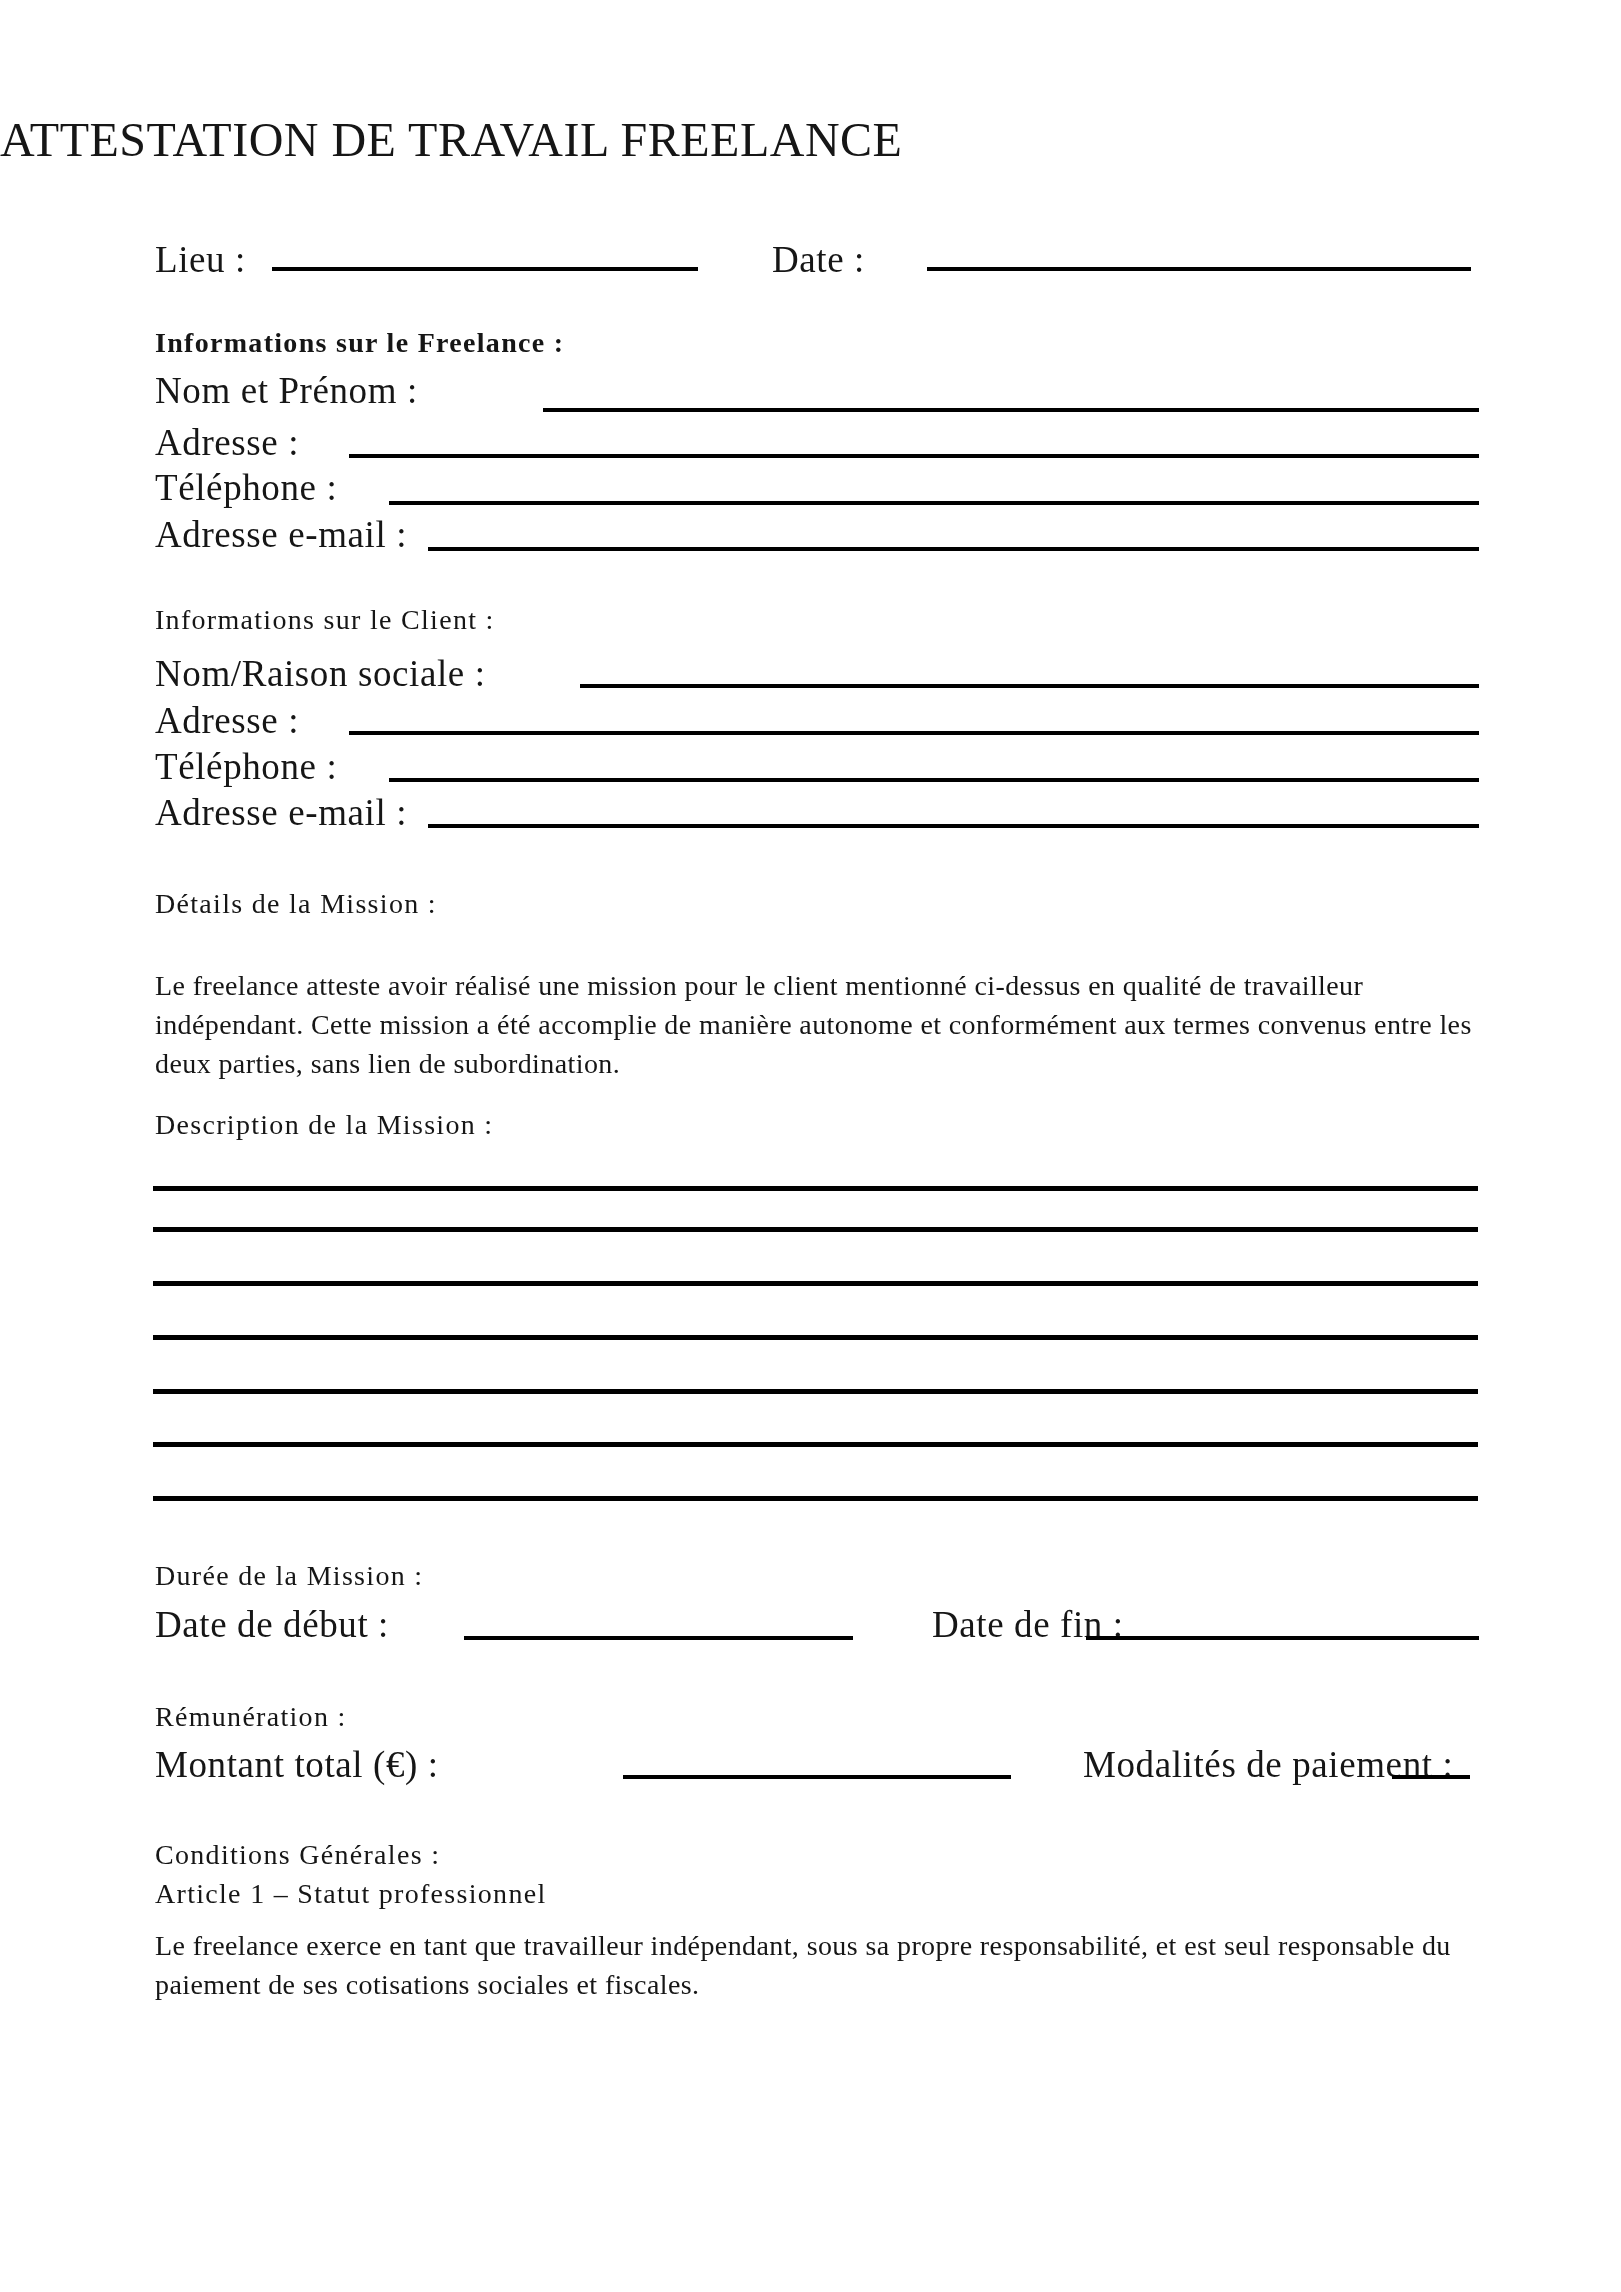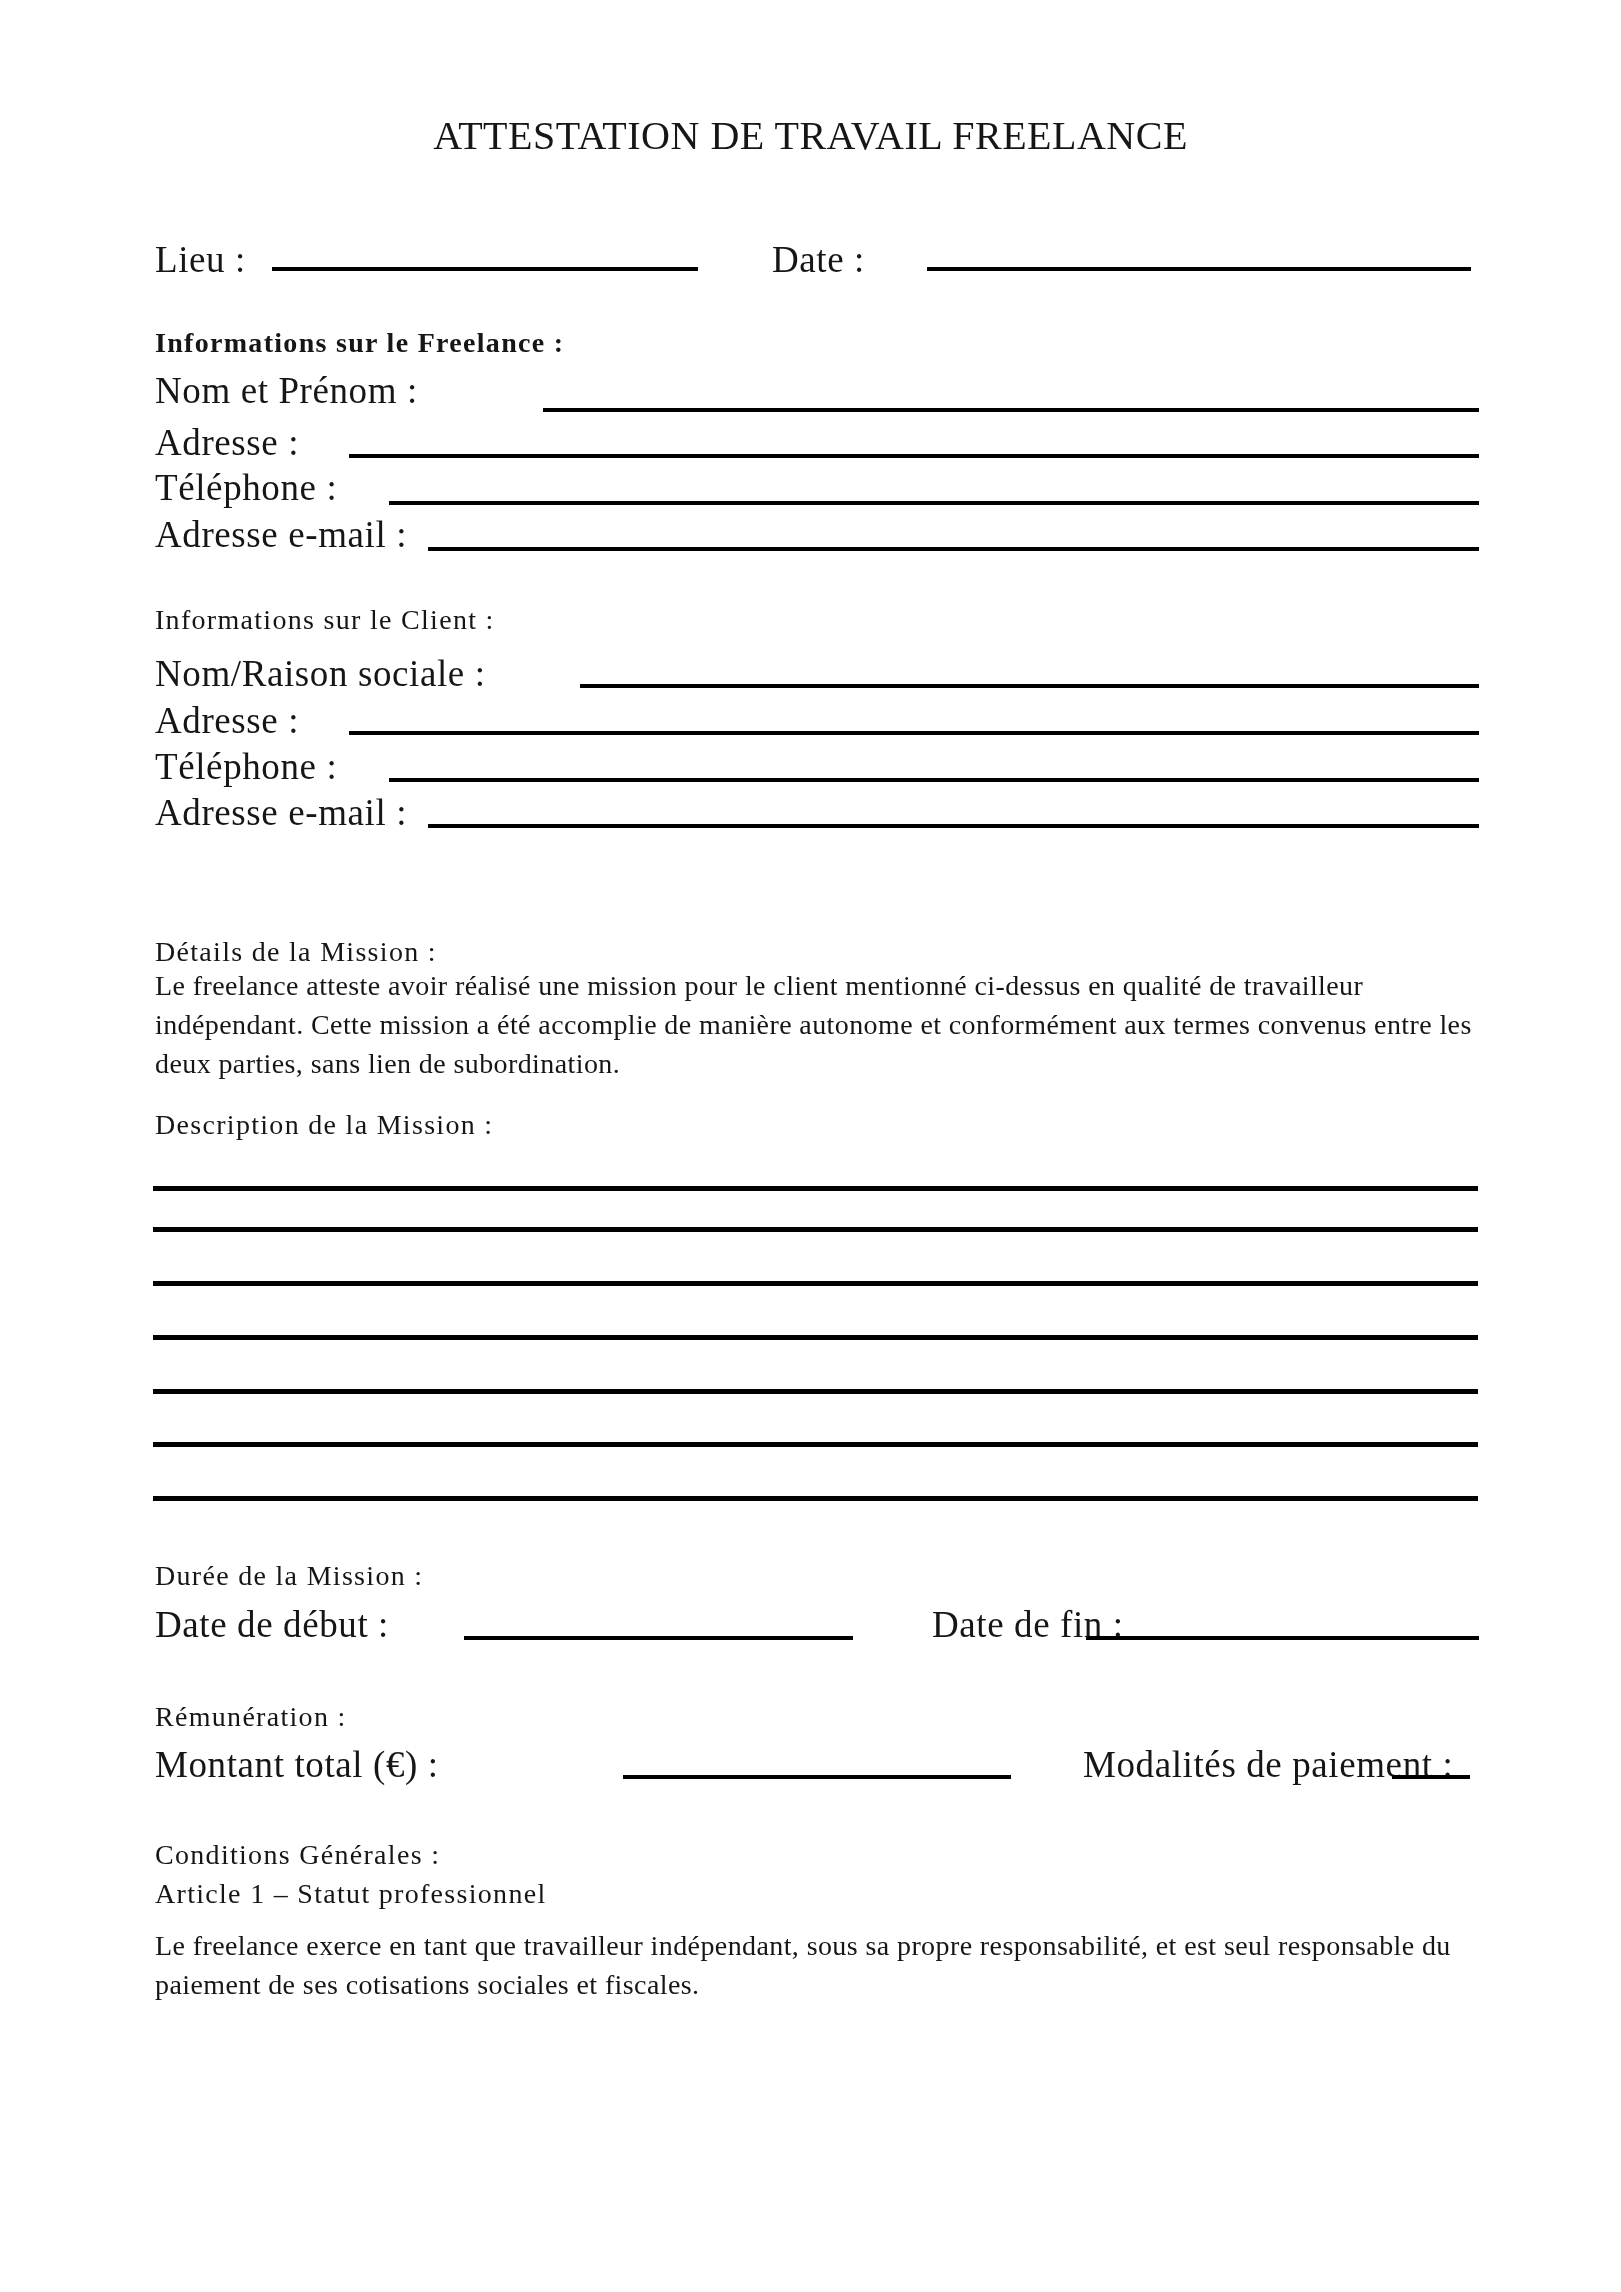--- a/index.html
+++ b/index.html
@@ -8,22 +8,22 @@
     width: 1621px;
     height: 2293px;
     background: #ffffff;
     font-family: "Liberation Serif", "DejaVu Serif", serif;
     color: #161616;
     overflow: hidden;
   }
   .abs { position: absolute; line-height: 1; white-space: nowrap; }
   .title {
     width: 1621px;
-    text-align: center;
-    font-size: 40px;
+    text-align: left;
+    font-size: 48px;
     letter-spacing: 0.5px;
   }
   .heading {
     font-size: 28px;
     letter-spacing: 1.3px;
   }
   .label {
     font-size: 37px;
     letter-spacing: 0.6px;
   }
@@ -81,21 +81,21 @@
 
   <div class="abs label" style="top:702px; left:155px;">Adresse :</div>
   <div class="fline" style="top:731px; left:349px; width:1130px;"></div>
 
   <div class="abs label" style="top:748px; left:155px;">Téléphone :</div>
   <div class="fline" style="top:778px; left:389px; width:1090px;"></div>
 
   <div class="abs label" style="top:794px; left:155px;">Adresse e-mail :</div>
   <div class="fline" style="top:824px; left:428px; width:1051px;"></div>
 
-  <div class="abs heading" style="top:890px; left:155px;margin-top:48px;">Détails de la Mission :</div>
+  <div class="abs heading" style="top:890px; left:155px;">Détails de la Mission :</div>
   <div class="para" style="top:966px; left:155px;">Le freelance atteste avoir réalisé une mission pour le client mentionné ci-dessus en qualité de travailleur indépendant. Cette mission a été accomplie de manière autonome et conformément aux termes convenus entre les deux parties, sans lien de subordination.</div>
 
   <div class="abs heading" style="top:1111px; left:155px;text-align:right;">Description de la Mission :</div>
   <div class="rline" style="top:1186px;"></div>
   <div class="rline" style="top:1227px;"></div>
   <div class="rline" style="top:1281px;"></div>
   <div class="rline" style="top:1335px;"></div>
   <div class="rline" style="top:1389px;"></div>
   <div class="rline" style="top:1442px;"></div>
   <div class="rline" style="top:1496px;"></div>

